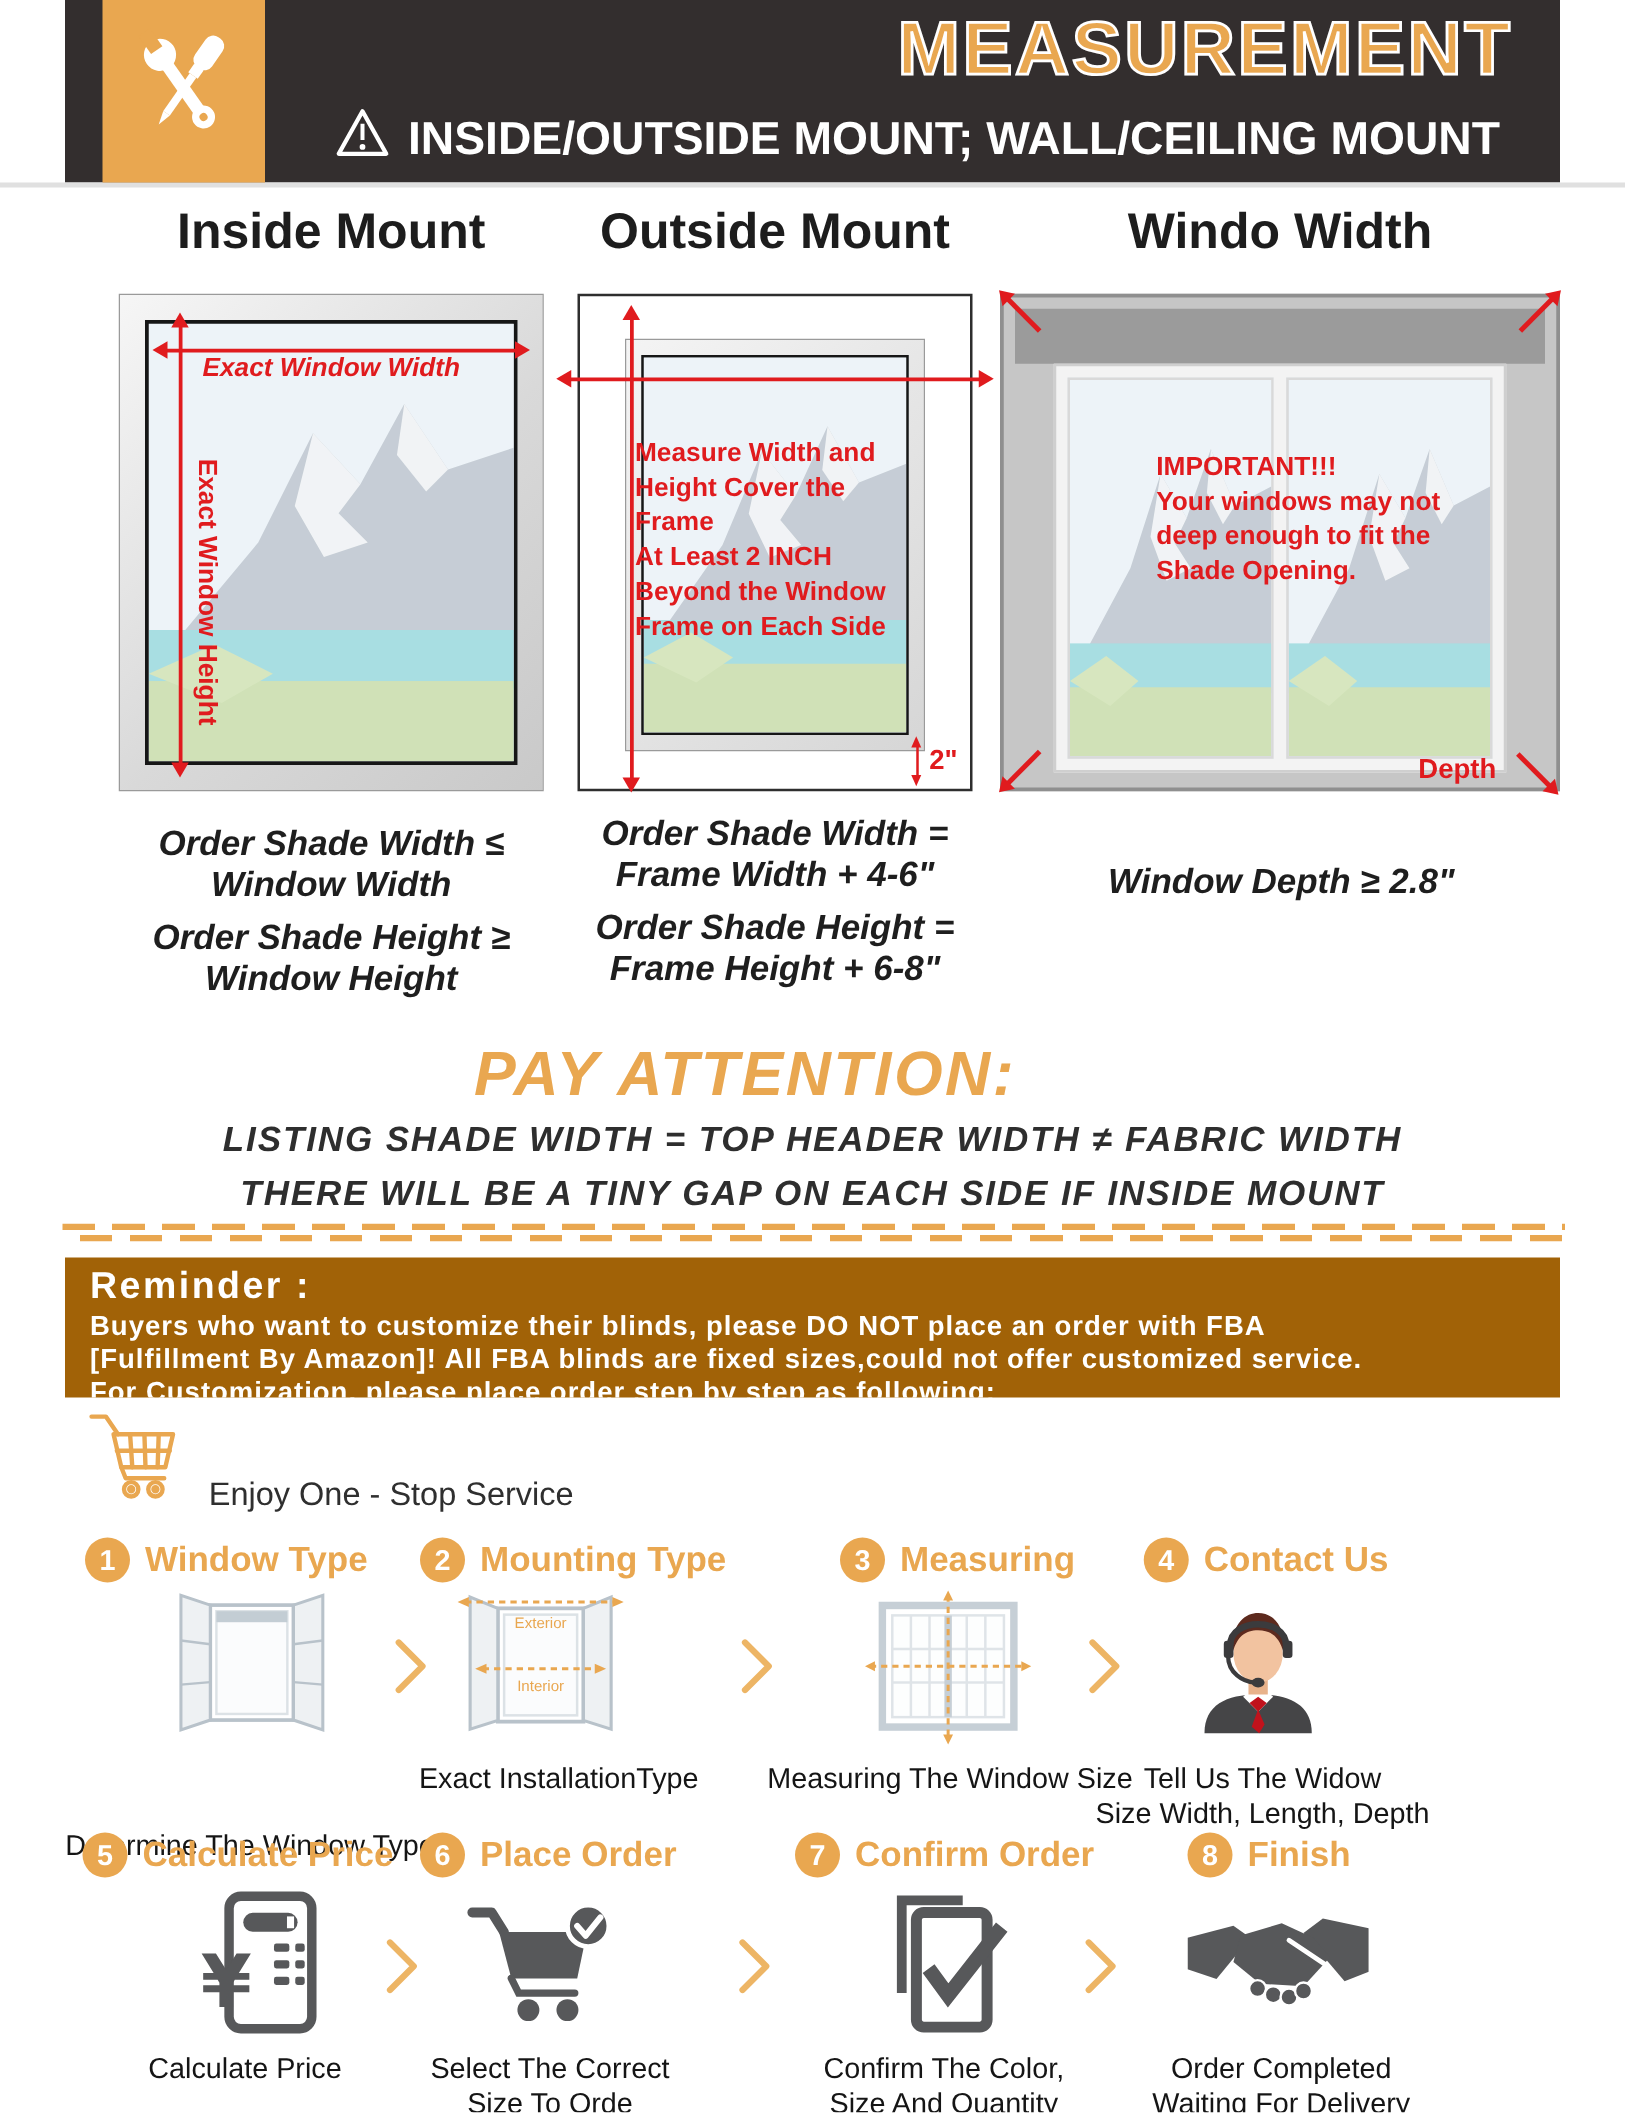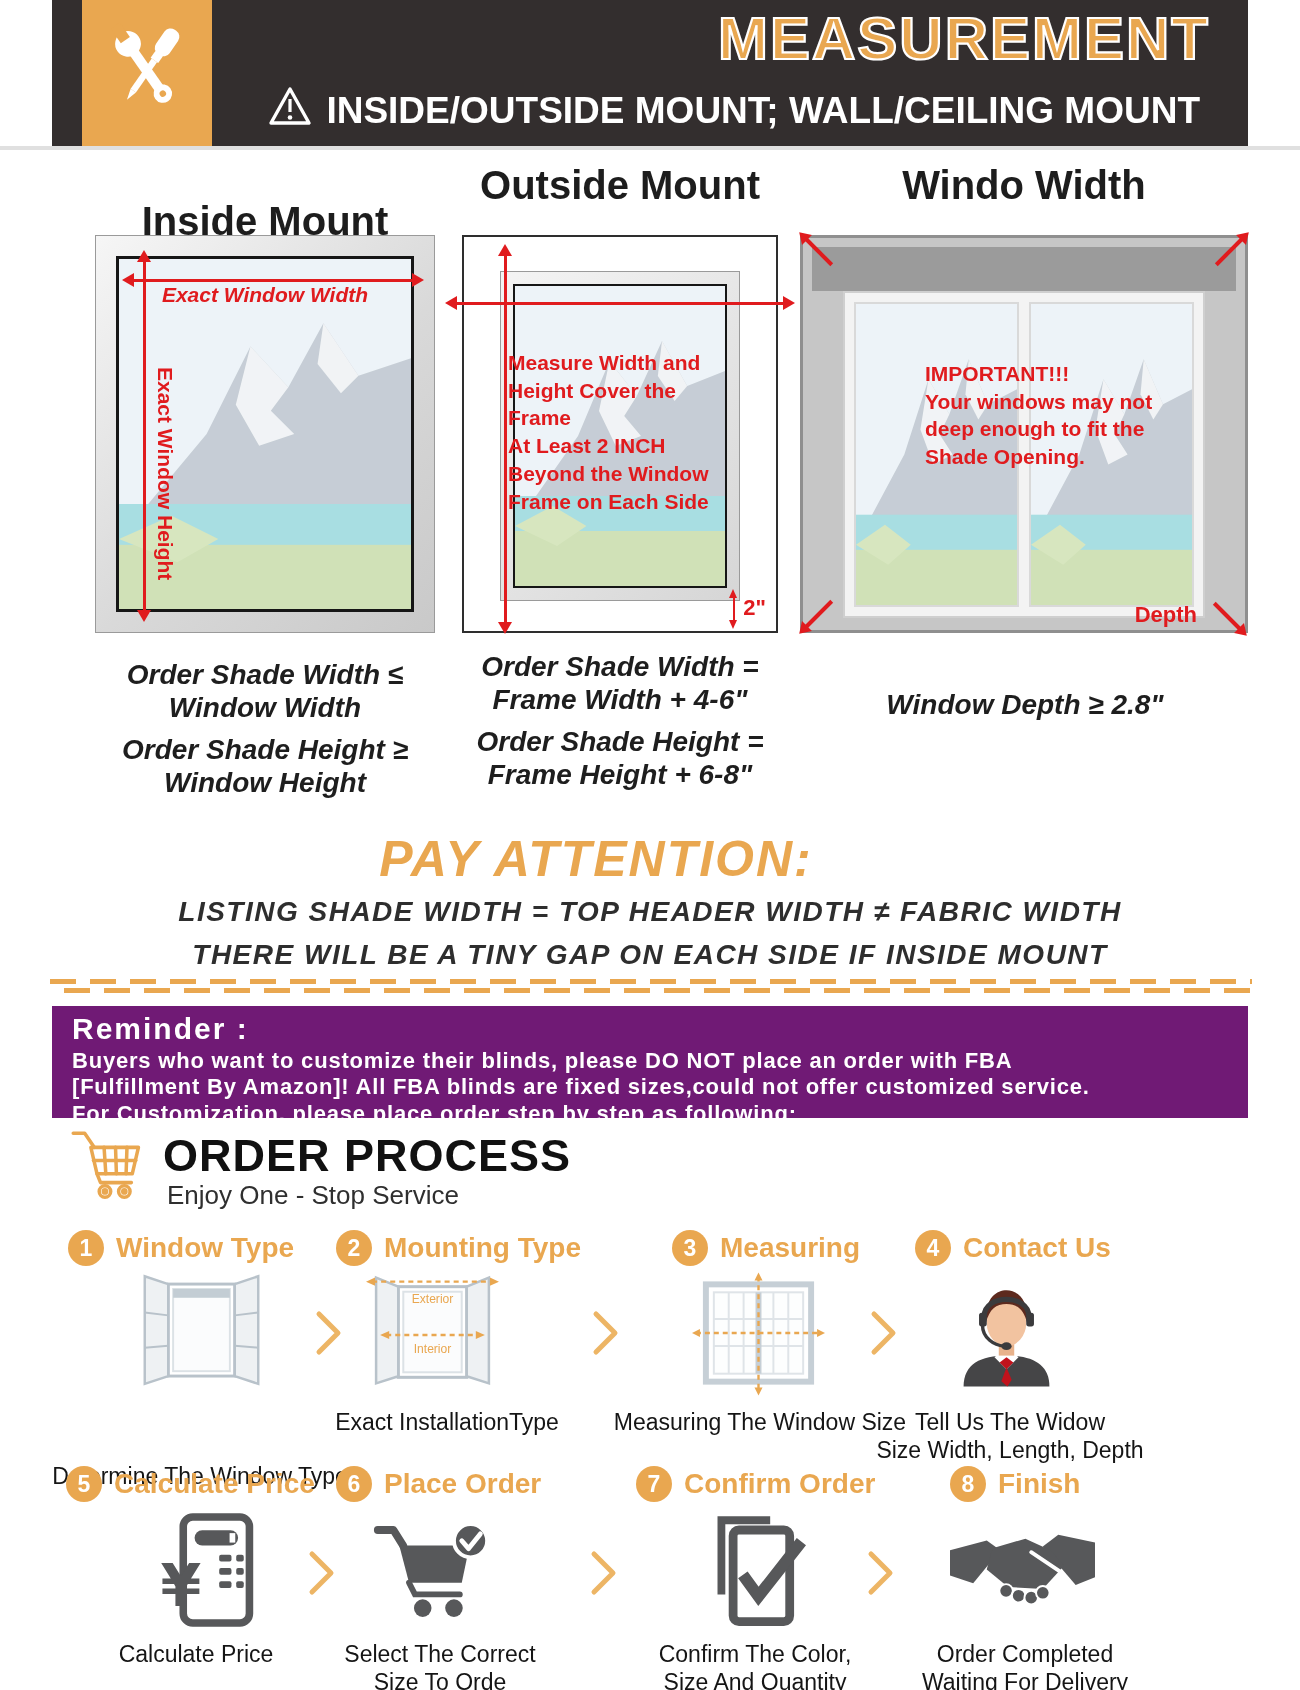--- a/index.html
+++ b/index.html
@@ -6,21 +6,21 @@
   #canvas{position:relative;width:1300px;height:1690px;background:#fff;overflow:hidden;}
   .abs{position:absolute;}
   
   .hdr-band{left:52px;top:0;width:1196px;height:146px;background:#332E2E;}
   .hdr-rule{left:0;top:146px;width:1300px;height:4px;background:#e0e0e0;}
   .hdr-square{left:82px;top:0;width:130px;height:146px;background:#E9A750;display:flex;align-items:center;justify-content:center;}
   .hdr-title{right:90px;top:4px;font-size:60px;font-weight:800;letter-spacing:2px;color:#E9A750;-webkit-text-stroke:2.2px #ffffff;white-space:nowrap;margin-left:12px;}
   .hdr-sub{right:100px;top:86px;display:flex;align-items:center;gap:14px;color:#fff;font-size:37px;font-weight:800;white-space:nowrap;}
   
   .colhead{font-size:40px;font-weight:800;color:#1d1d1d;text-align:center;}
-  .ch1{left:95px;top:163px;width:340px;margin-top:36px;}
+  .ch1{left:95px;top:163px;width:340px;}
   .ch2{left:462px;top:163px;width:316px;}
   .ch3{left:800px;top:163px;width:448px;}
   .dblh{position:absolute;height:3px;background:#E01B1E;}
   .dblh::before,.dblh::after{content:"";position:absolute;top:-6px;border-top:7px solid transparent;border-bottom:7px solid transparent;}
   .dblh::before{left:-11px;border-right:12px solid #E01B1E;}
   .dblh::after{right:-11px;border-left:12px solid #E01B1E;}
   .dblv{position:absolute;width:3px;background:#E01B1E;}
   .dblv::before,.dblv::after{content:"";position:absolute;left:-6px;border-left:7px solid transparent;border-right:7px solid transparent;}
   .dblv::before{top:-11px;border-bottom:12px solid #E01B1E;}
   .dblv::after{bottom:-11px;border-top:12px solid #E01B1E;}
@@ -56,21 +56,21 @@
   .rule{position:absolute;font-size:28px;font-weight:800;font-style:italic;color:#1e1e1e;text-align:center;line-height:1.18;white-space:pre-line;}
   
   .att-title{left:0;top:830px;width:1192px;text-align:center;font-size:50px;font-weight:800;font-style:italic;letter-spacing:2px;color:#E9A750;}
   .att-line{left:0;width:1300px;text-align:center;font-size:28px;font-weight:700;font-style:italic;letter-spacing:1.5px;color:#2e2e2e;}
   .att1{top:896px;}
   .att2{top:939px;}
   .divider{left:50px;top:979px;width:1202px;height:15px;
     background-image:repeating-linear-gradient(90deg,#E9A750 0 26px,transparent 26px 40px),repeating-linear-gradient(90deg,#E9A750 0 26px,transparent 26px 40px);
     background-size:100% 5px,100% 5px;background-position:0 0,14px 9px;background-repeat:no-repeat,no-repeat;}
   
-  .reminder{left:52px;top:1006px;width:1196px;height:112px;background:#701a75;color:#fff;padding:6px 20px;box-sizing:border-box;overflow:hidden;}
+  .reminder{left:52px;top:1006px;width:1196px;height:112px;background:#a16207;color:#fff;padding:6px 20px;box-sizing:border-box;overflow:hidden;}
   .rem-title{font-size:30px;font-weight:800;letter-spacing:2px;}
   .rem-body{font-size:22px;font-weight:700;letter-spacing:0.8px;line-height:1.2;white-space:pre-line;margin-top:2px;}
   
   .op-cart{left:64px;top:1128px;width:96px;height:74px;}
   .op-title{left:163px;top:1130px;font-size:45px;font-weight:800;letter-spacing:1px;color:#111;}
   .op-sub{left:167px;top:1180px;font-size:26px;color:#2f2f2f;}
   .step-hdr{position:absolute;display:flex;align-items:center;gap:12px;}
   .step-num{width:36px;height:36px;border-radius:50%;background:#E9A750;color:#fff;font-size:23px;font-weight:800;display:flex;align-items:center;justify-content:center;}
   .step-lab{font-size:28px;font-weight:700;color:#E9A750;white-space:nowrap;}
   .caption{position:absolute;width:300px;text-align:center;font-size:23px;color:#151515;line-height:1.22;white-space:pre-line;}
@@ -226,21 +226,20 @@
       <line x1="54" y1="22" x2="55" y2="52"></line>
       <line x1="67" y1="22" x2="66" y2="52"></line>
       <line x1="29" y1="37" x2="77" y2="37"></line>
       <path d="M33 52 L37 62 H72"></path>
       <circle cx="42" cy="72" r="6.5"></circle>
       <circle cx="42" cy="72" r="1.8" fill="#E9A750"></circle>
       <circle cx="64" cy="72" r="6.5"></circle>
       <circle cx="64" cy="72" r="1.8" fill="#E9A750"></circle>
     </svg>
   </div>
-  <div class="abs op-title">ORDER PROCESS</div>
   <div class="abs op-sub">Enjoy One - Stop Service</div>
 
   <div class="step-hdr" style="left:68px;top:1230px;">
     <div class="step-num">1</div>
     <div class="step-lab">Window Type</div>
   </div>
   <div class="step-hdr" style="left:336px;top:1230px;">
     <div class="step-num">2</div>
     <div class="step-lab">Mounting Type</div>
   </div>

